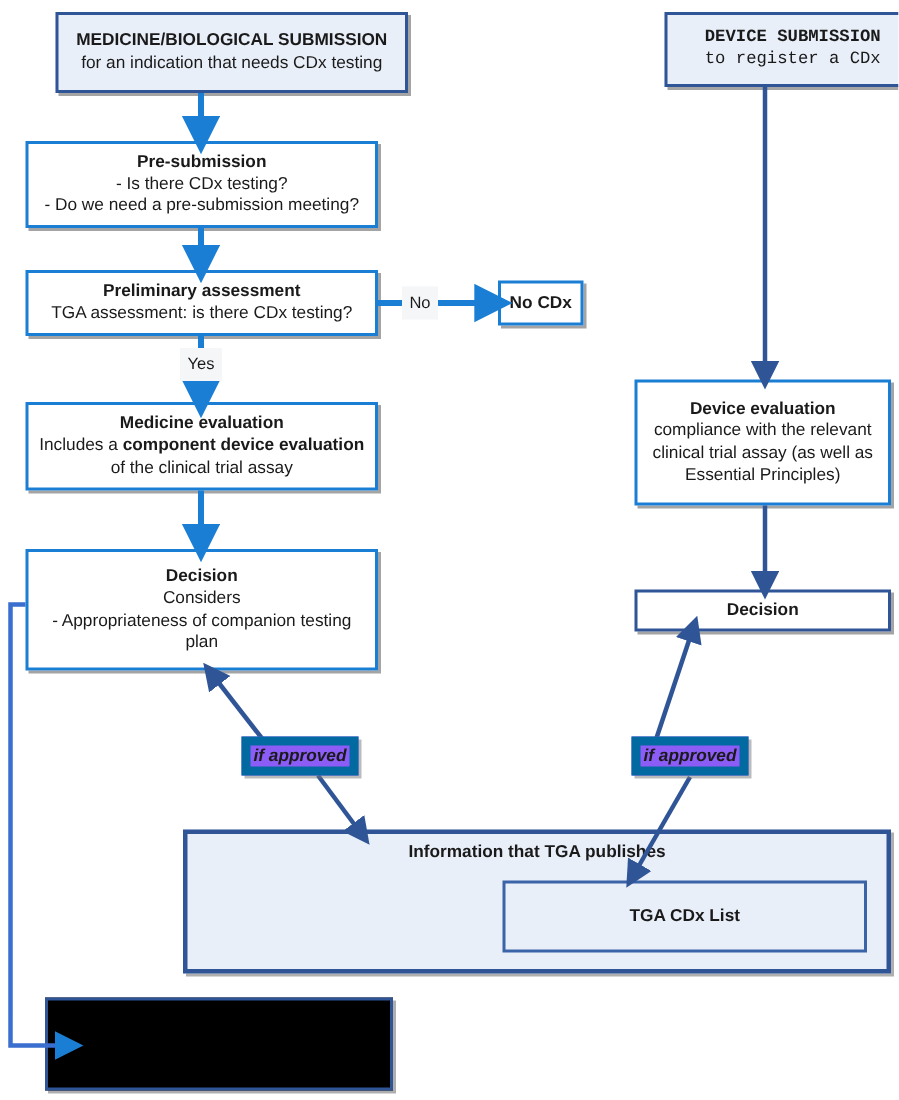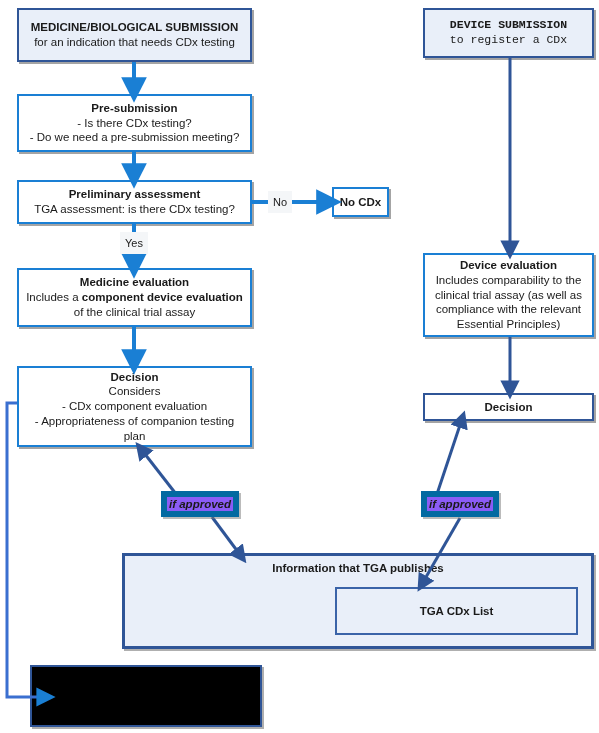--- a/index.html
+++ b/index.html
@@ -26,21 +26,21 @@
     justify-content: center;
     text-align: center;
     border: 2px solid #2f5597;
     background: #ffffff;
     color: #1a1a1a;
     font-size: 11.5px;
     line-height: 1.28;
     box-shadow: 2px 2px 0 rgba(90,90,90,0.55);
     padding: 2px 4px;
   }
-  .node.hdr    { background: #e9eff9; border-color: #2f5597; }
+  .node.hdr    { background: #e9eff9; border-color: #2f5597; margin-left: 20px; }
   .node.brightborder { border-color: #1a7fd4; }
 
   .ttl   { font-weight: bold; }
   .sub   { font-weight: normal; }
   .bolder{ font-weight: bold; }
 
   
   .chip {
     position: absolute;
     box-sizing: border-box;
@@ -192,32 +192,30 @@
     <div class="ttl">Medicine evaluation</div>
     <div class="sub">
       <span>Includes a </span><span class="bolder">component device evaluation</span>
     </div>
     <div class="sub">of the clinical trial assay</div>
   </div>
 
   <div class="node brightborder" style="left:17px; top:366px; width:235px; height:81px;">
     <div class="ttl">Decision</div>
     <div class="sub">Considers</div>
-    <div class="sub">- CDx component evaluation</div>
     <div class="sub">- Appropriateness of companion testing</div>
     <div class="sub">plan</div>
   </div>
 
   <div class="chip framed" style="left:161px; top:491px; width:78px; height:26px;">if approved</div>
 
   <div class="node brightborder" style="left:423px; top:253px; width:171px; height:84px;">
     <div class="ttl">Device evaluation</div>
-    <div class="sub">Includes comparability to the</div>
+    <div class="sub">compliance with the relevant</div>
     <div class="sub">clinical trial assay (as well as</div>
-    <div class="sub">compliance with the relevant</div>
     <div class="sub">Essential Principles)</div>
   </div>
 
   <div class="node" style="left:423px; top:393px; width:171px; height:28px;">
     <div class="ttl">Decision</div>
   </div>
 
   <div class="chip framed" style="left:421px; top:491px; width:78px; height:26px;">if approved</div>
 
   <div class="group" style="left:122px; top:553px; width:472px; height:96px;">

